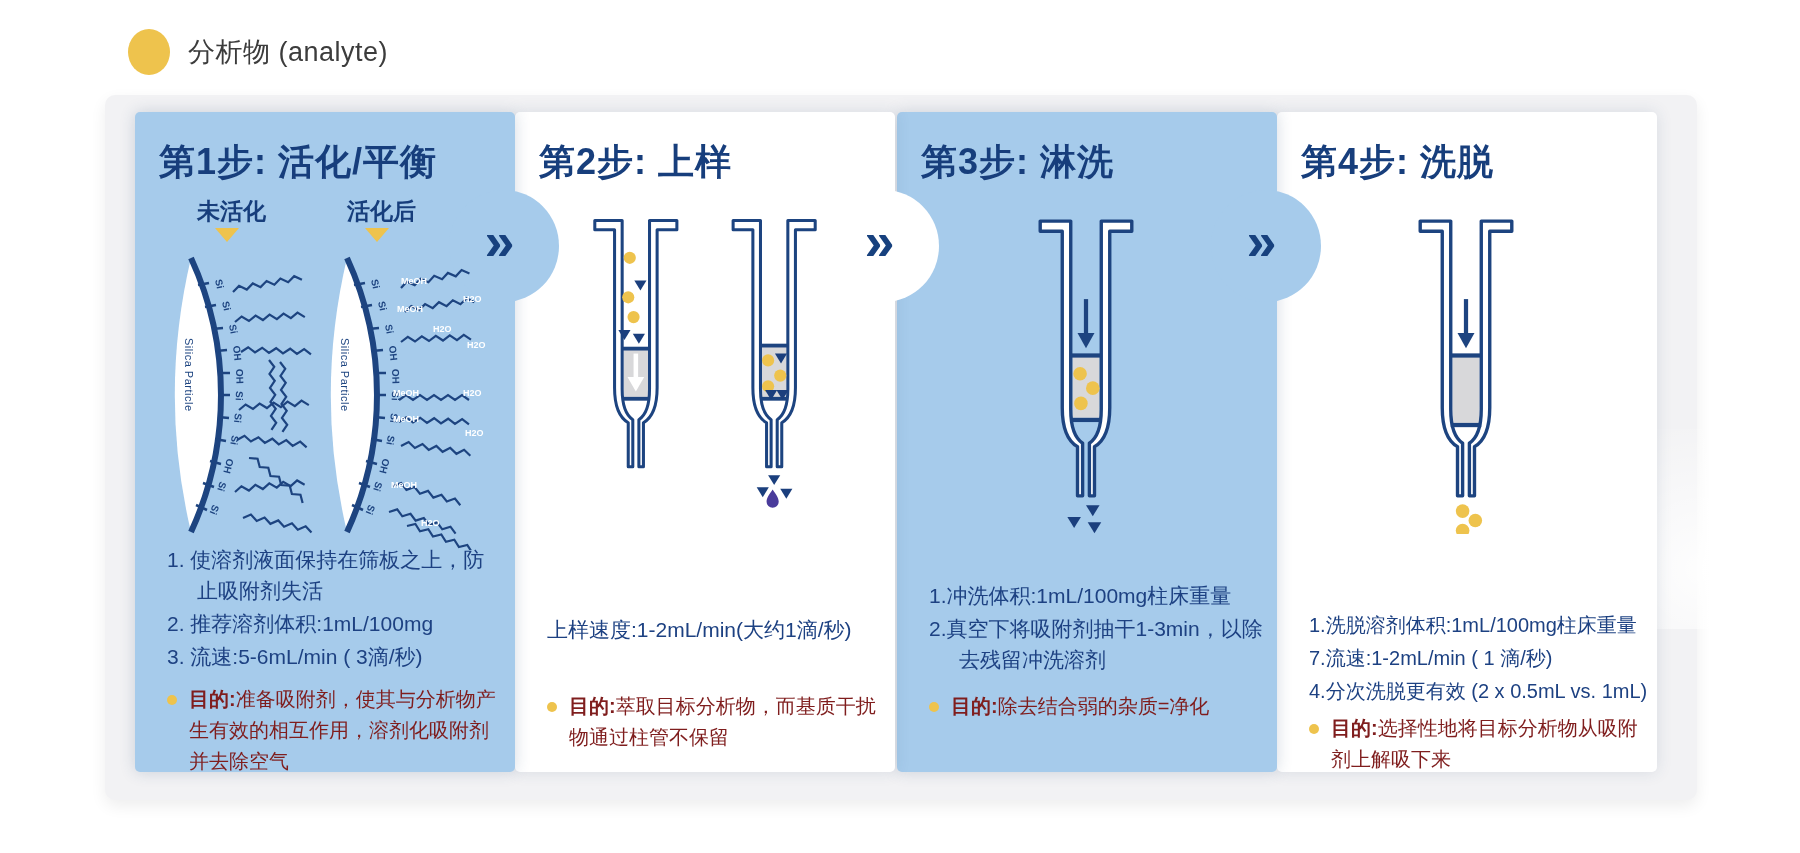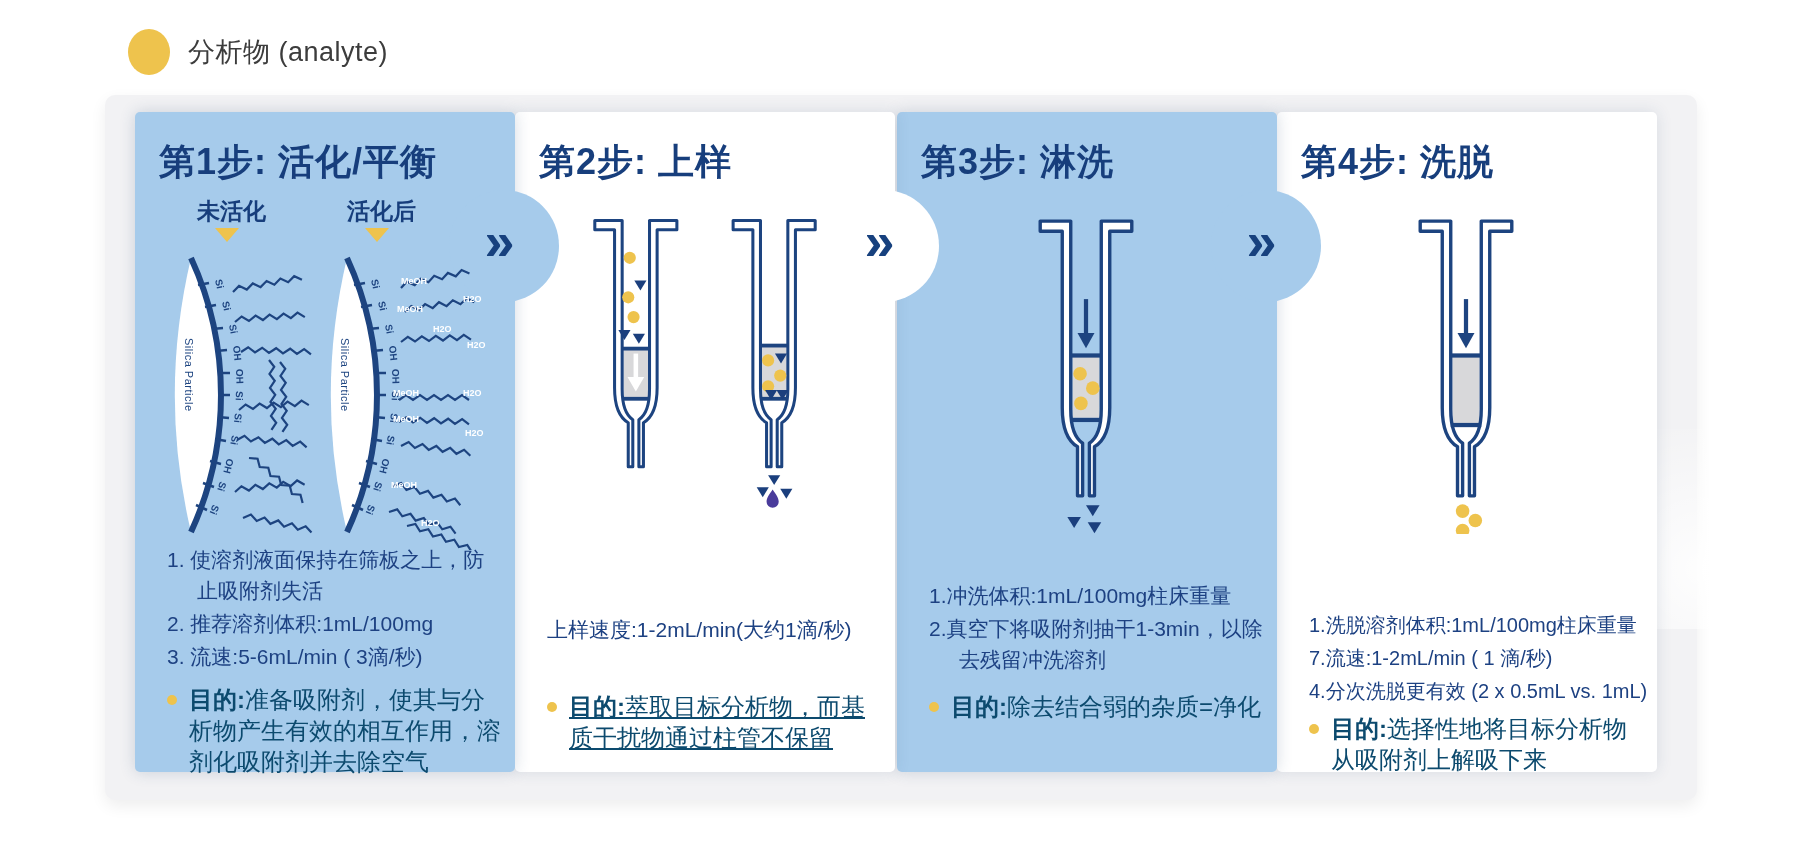--- a/index.html
+++ b/index.html
@@ -43,22 +43,22 @@
   .state-tri { position:absolute; width:0; height:0; border-left:12px solid transparent;
     border-right:12px solid transparent; border-top:14px solid #eec34d; }
 
   
   .notes { position:absolute; left:32px; right:12px; }
   .p1 .notes { top:432px; } .p2 .notes { top:502px; } .p3 .notes { top:468px; } .p4 .notes { top:458px;margin-top:40px; }
   .note { font-size:21px; color:#1d4182; line-height:31px; padding-left:30px; text-indent:-30px;
     margin-bottom:2px; }
   .p4 .note { white-space:nowrap; font-size:20px; }
   .purpose { position:relative; margin-top:12px; padding-left:22px;
-    font-size:24px; color:#0c4a6e; line-height:31px; }
-  .p2 .purpose { margin-top:46px;text-decoration:underline; } .p3 .purpose { margin-top:16px; } .p4 .purpose { margin-top:6px; }
+    font-size:20px; color:#7f1d1d; line-height:31px; }
+  .p2 .purpose { margin-top:46px; } .p3 .purpose { margin-top:16px; } .p4 .purpose { margin-top:6px; }
   .purpose .ydot { position:absolute; left:0; top:11px; width:10px; height:10px; border-radius:50%;
     background:#eec34d; }
   .purpose b { font-weight:bold; }
 
   svg text { font-family:"Liberation Sans", sans-serif; }
   .watermark { position:absolute; right:20px; bottom:0; width:260px; height:200px;
     background:radial-gradient(circle at 70% 70%, rgba(255,255,255,.9), rgba(255,255,255,0) 70%);
     pointer-events:none; }
 </style>
 </head>

